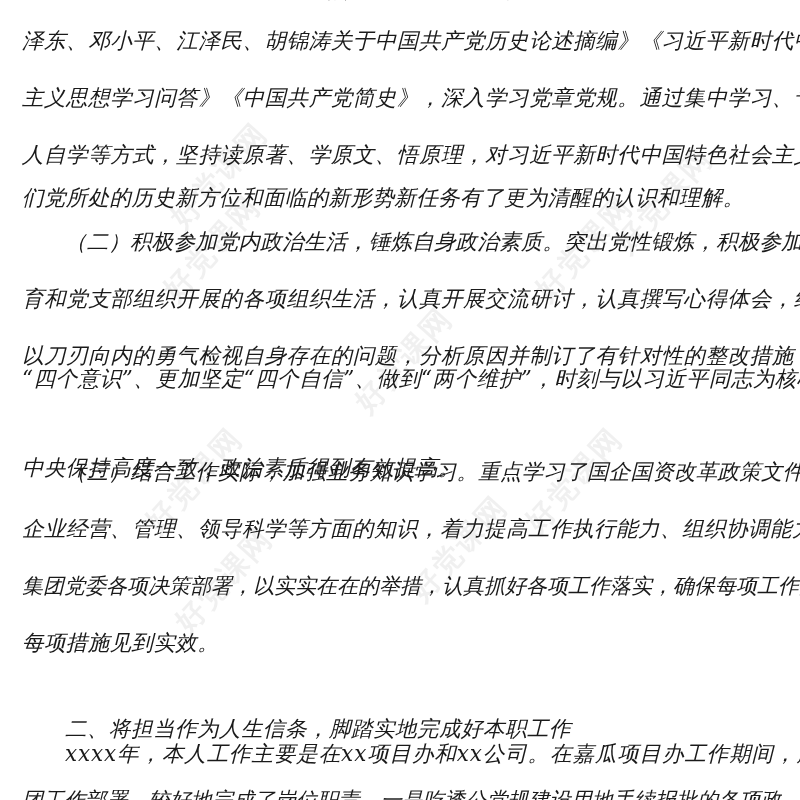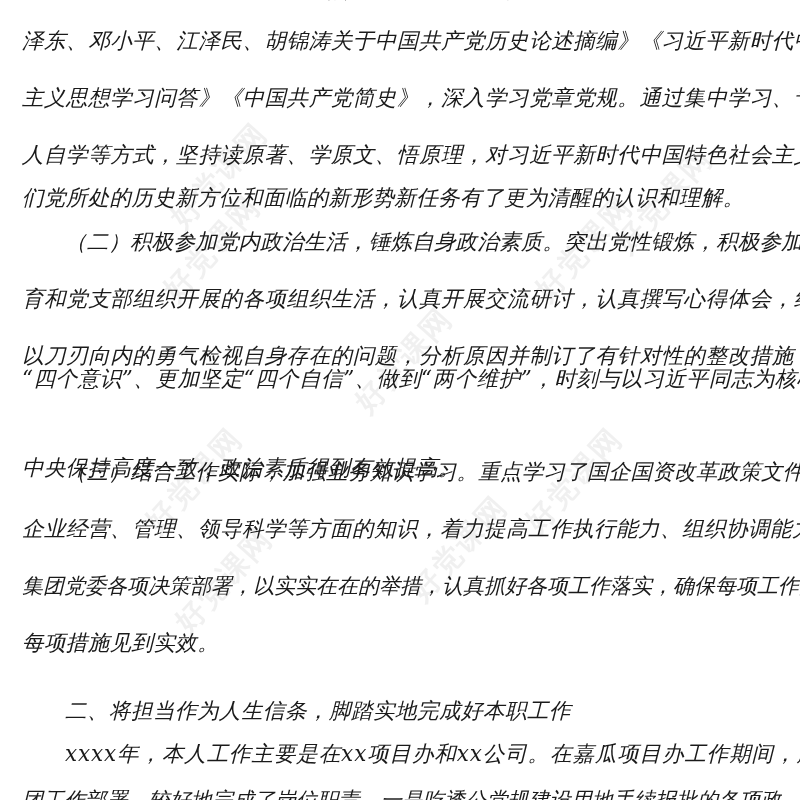--- a/index.html
+++ b/index.html
@@ -120,20 +120,20 @@
     <div class="line flow" style="top:435px;margin-top:16px;">中央保持高度一致，政治素质得到有效提高。</div>
 
     <div class="line flow indent" style="top:455px; letter-spacing:0.25px;">（三）结合工作实际，加强业务知识学习。重点学习了国企国资改革政策文件汇编，以及</div>
 
     <div class="line flow" style="top:512px; letter-spacing:0.5px;">企业经营、管理、领导科学等方面的知识，着力提高工作执行能力、组织协调能力。学习贯彻</div>
 
     <div class="line flow" style="top:569px; letter-spacing:0px; font-size:21px;">集团党委各项决策部署，以实实在在的举措，认真抓好各项工作落实，确保每项工作推进有序、</div>
 
     <div class="line flow" style="top:626px;font-style:italic;">每项措施见到实效。</div>
 
-    <div class="line flow indent" style="top:694px; letter-spacing:0.5px;">二、将担当作为人生信条，脚踏实地完成好本职工作</div>
+    <div class="line flow indent" style="top:712px; letter-spacing:0.5px;">二、将担当作为人生信条，脚踏实地完成好本职工作</div>
 
     <div class="line flow indent" style="top:737px; letter-spacing:0.9px;">xxxx年，本人工作主要是在xx项目办和xx公司。在嘉瓜项目办工作期间，严格落实集</div>
 
     <div class="line flow clip-bottom" style="top:783px; letter-spacing:0.1px; font-size:21px;">团工作部署，较好地完成了岗位职责。一是吃透公党规建设用地手续报批的各项政策依据，认真</div>
 
   </div>
 </div>
 
 </body></html>

